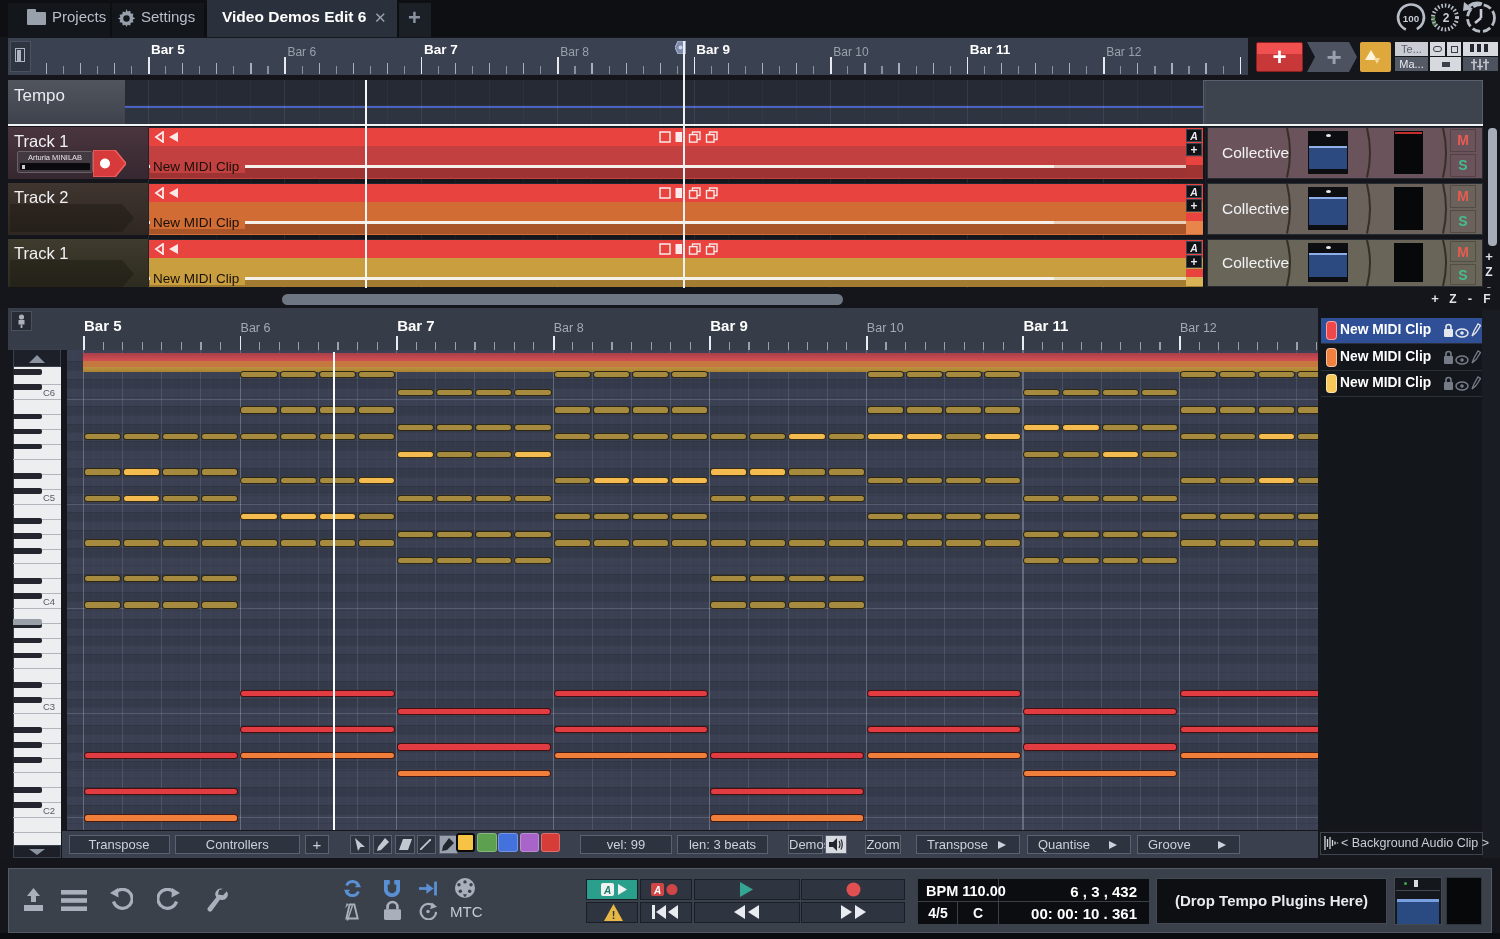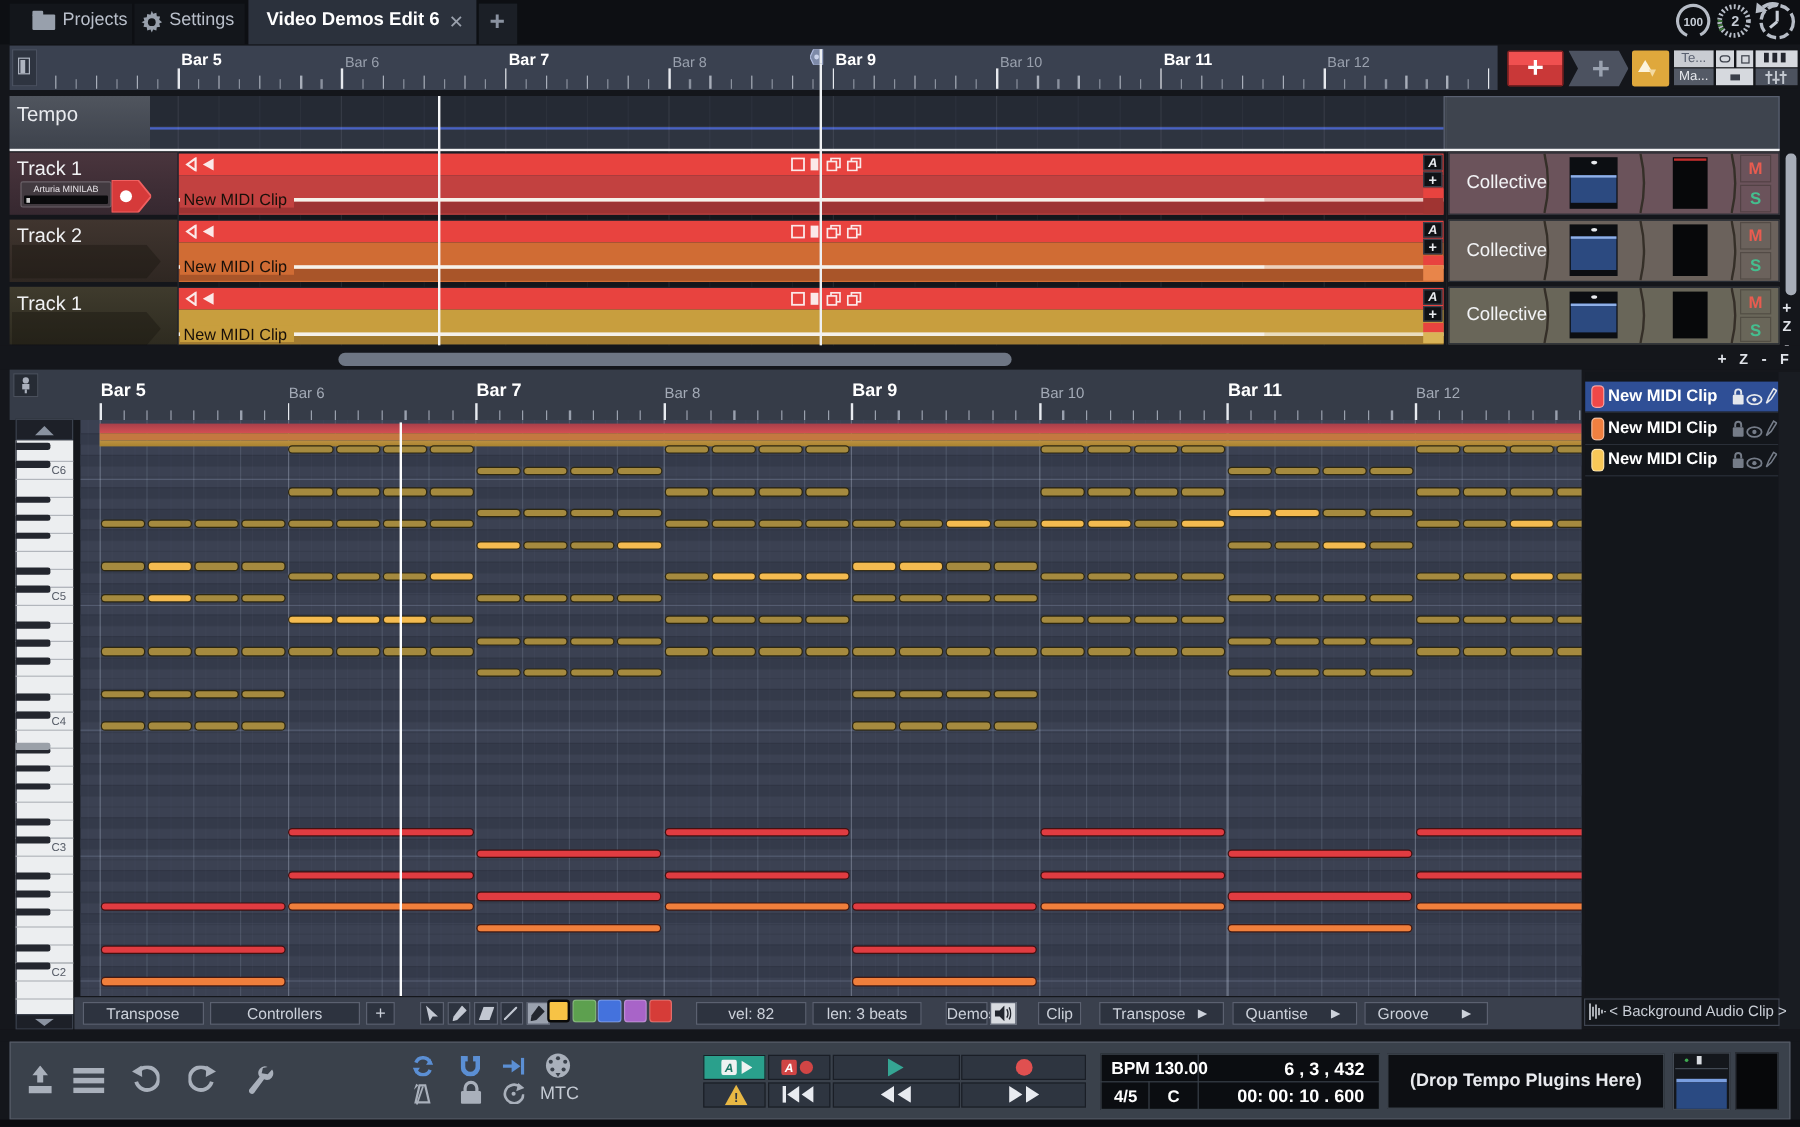--- a/index.html
+++ b/index.html
@@ -989,29 +989,29 @@
     <path d="M0 11 L11 0" stroke="#c3c8d2" stroke-width="1.8"></path>
   </svg>
 <svg style="position:absolute;left:442px;top:838px" width="12" height="13" viewBox="0 0 12 13">
     <path d="M7 0 L12 5 L5 12 L0 13 L1 8 Z" fill="#22262e"></path>
   </svg>
 <div style="left:456.0px;top:832.5px;width:19.4px;height:19.5px;background:#f7c345;border:2.5px solid #0a0a0a;border-radius:3px;"></div>
 <div style="left:477.2px;top:832.5px;width:19.4px;height:19.5px;background:#5da04f;border:1px solid rgba(255,255,255,0.25);border-radius:3px;"></div>
 <div style="left:498.4px;top:832.5px;width:19.4px;height:19.5px;background:#4472dd;border:1px solid rgba(255,255,255,0.25);border-radius:3px;"></div>
 <div style="left:519.6px;top:832.5px;width:19.4px;height:19.5px;background:#a864c8;border:1px solid rgba(255,255,255,0.25);border-radius:3px;"></div>
 <div style="left:540.8px;top:832.5px;width:19.4px;height:19.5px;background:#d63c38;border:1px solid rgba(255,255,255,0.25);border-radius:3px;"></div>
-<div style="left:580px;top:834.5px;width:92px;height:19.5px;background:#2d333f;border:1px solid #5b6170;color:#ccd1da;font-size:13px;text-align:center;line-height:18px;">vel: 82</div>
+<div style="left:580px;top:834.5px;width:92px;height:19.5px;background:#2d333f;border:1px solid #5b6170;color:#ccd1da;font-size:13px;text-align:center;line-height:18px;">vel: 99</div>
 <div style="left:677px;top:834.5px;width:91px;height:19.5px;background:#2d333f;border:1px solid #5b6170;color:#ccd1da;font-size:13px;text-align:center;line-height:18px;">len: 3 beats</div>
 <div style="left:788px;top:834.5px;width:35px;height:19.5px;background:#2d333f;border:1px solid #5b6170;color:#ccd1da;font-size:13px;text-align:center;line-height:18px;">Demos</div>
 <div style="left:825px;top:834.5px;width:22px;height:19.5px;background:#d8dbe0;border:1px solid #5b6170;"></div>
 <svg style="position:absolute;left:829px;top:838px" width="14" height="13" viewBox="0 0 14 13">
     <path d="M0 4 L4 4 L8 0 L8 13 L4 9 L0 9 Z" fill="#22262e"></path>
     <path d="M10 3 Q12 6.5 10 10 M12 1.5 Q14.5 6.5 12 11.5" stroke="#22262e" stroke-width="1.2" fill="none"></path>
   </svg>
-<div style="left:865px;top:834.5px;width:36px;height:19.5px;background:#2d333f;border:1px solid #5b6170;color:#ccd1da;font-size:13px;text-align:center;line-height:18px;">Clip</div>
+<div style="left:865px;top:834.5px;width:36px;height:19.5px;background:#2d333f;border:1px solid #5b6170;color:#ccd1da;font-size:13px;text-align:center;line-height:18px;">Zoom</div>
 <div style="left:916px;top:834.5px;width:104px;height:19.5px;background:#2d333f;border:1px solid #5b6170;color:#ccd1da;font-size:13px;text-align:center;line-height:18px;text-align:left;padding-left:10px;">Transpose</div>
 <svg style="position:absolute;left:998px;top:840.5px" width="8" height="8" viewBox="0 0 8 8">
     <path d="M0 0 L8 4 L0 8 Z" fill="#ccd1da"></path>
   </svg>
 <div style="left:1027px;top:834.5px;width:104px;height:19.5px;background:#2d333f;border:1px solid #5b6170;color:#ccd1da;font-size:13px;text-align:center;line-height:18px;text-align:left;padding-left:10px;">Quantise</div>
 <svg style="position:absolute;left:1109px;top:840.5px" width="8" height="8" viewBox="0 0 8 8">
     <path d="M0 0 L8 4 L0 8 Z" fill="#ccd1da"></path>
   </svg>
 <div style="left:1137px;top:834.5px;width:103px;height:19.5px;background:#2d333f;border:1px solid #5b6170;color:#ccd1da;font-size:13px;text-align:center;line-height:18px;text-align:left;padding-left:10px;">Groove</div>
 <svg style="position:absolute;left:1218px;top:840.5px" width="8" height="8" viewBox="0 0 8 8">
@@ -1130,25 +1130,25 @@
     <path d="M26 0 L15 7 L26 14 Z" fill="#e8ebf0"></path>
   </svg>
 <svg style="position:absolute;left:840px;top:905px" width="27" height="14" viewBox="0 0 27 14">
     <path d="M1 0 L12 7 L1 14 Z" fill="#e8ebf0"></path>
     <path d="M15 0 L26 7 L15 14 Z" fill="#e8ebf0"></path>
   </svg>
 <div style="left:917px;top:878px;width:233px;height:47px;background:#0b0d11;border:1px solid #394049;"></div>
 <div style="left:917px;top:901px;width:233px;height:1px;background:#394049;"></div>
 <div style="left:957px;top:901px;width:1px;height:24px;background:#394049;"></div>
 <div style="left:998px;top:878px;width:1px;height:47px;background:#394049;"></div>
-<div class="t" style="left:926px;top:883px;width:100px;height:16px;color:#fff;font-size:14.5px;font-weight:bold;">BPM 130.00</div>
+<div class="t" style="left:926px;top:883px;width:100px;height:16px;color:#fff;font-size:14.5px;font-weight:bold;">BPM 110.00</div>
 <div class="t" style="left:1000px;top:883px;width:143px;height:16px;color:#fff;font-size:15px;font-weight:bold;text-align:right;padding-right:6px;">6 ,  3  , 432</div>
 <div class="t" style="left:922px;top:905px;width:32px;height:16px;color:#fff;font-size:14px;font-weight:bold;text-align:center;">4/5</div>
 <div class="t" style="left:962px;top:905px;width:32px;height:16px;color:#fff;font-size:14px;font-weight:bold;text-align:center;">C</div>
-<div class="t" style="left:1000px;top:905px;width:143px;height:16px;color:#fff;font-size:15px;font-weight:bold;text-align:right;padding-right:6px;">00: 00: 10 . 600</div>
+<div class="t" style="left:1000px;top:905px;width:143px;height:16px;color:#fff;font-size:15px;font-weight:bold;text-align:right;padding-right:6px;">00: 00: 10 . 361</div>
 <div style="left:1156px;top:878px;width:231px;height:46px;background:#0d0f13;border:1px solid #434a54;"></div>
 <div class="t" style="left:1156px;top:892px;width:231px;height:18px;color:#e8eaee;font-size:15px;font-weight:bold;text-align:center;">(Drop Tempo Plugins Here)</div>
 <div style="left:1394px;top:877px;width:48px;height:48px;background:#14171c;border:1px solid #434a54;"></div>
 <div style="left:1414px;top:880px;width:4px;height:7px;background:#d8dbe0;"></div>
 <div style="left:1404px;top:882px;width:3px;height:3px;background:#3faa50;border-radius:50%;"></div>
 <div style="left:1396px;top:890px;width:44px;height:1px;background:#434a54;"></div>
 <div style="left:1397px;top:898.5px;width:42px;height:3px;background:#7a9fe0;"></div>
 <div style="left:1397px;top:901.5px;width:42px;height:22px;background:#2a4a82;"></div>
 <div style="left:1446px;top:877px;width:36px;height:48px;background:#07080a;border:1px solid #30353d;"></div>
 </body></html>

